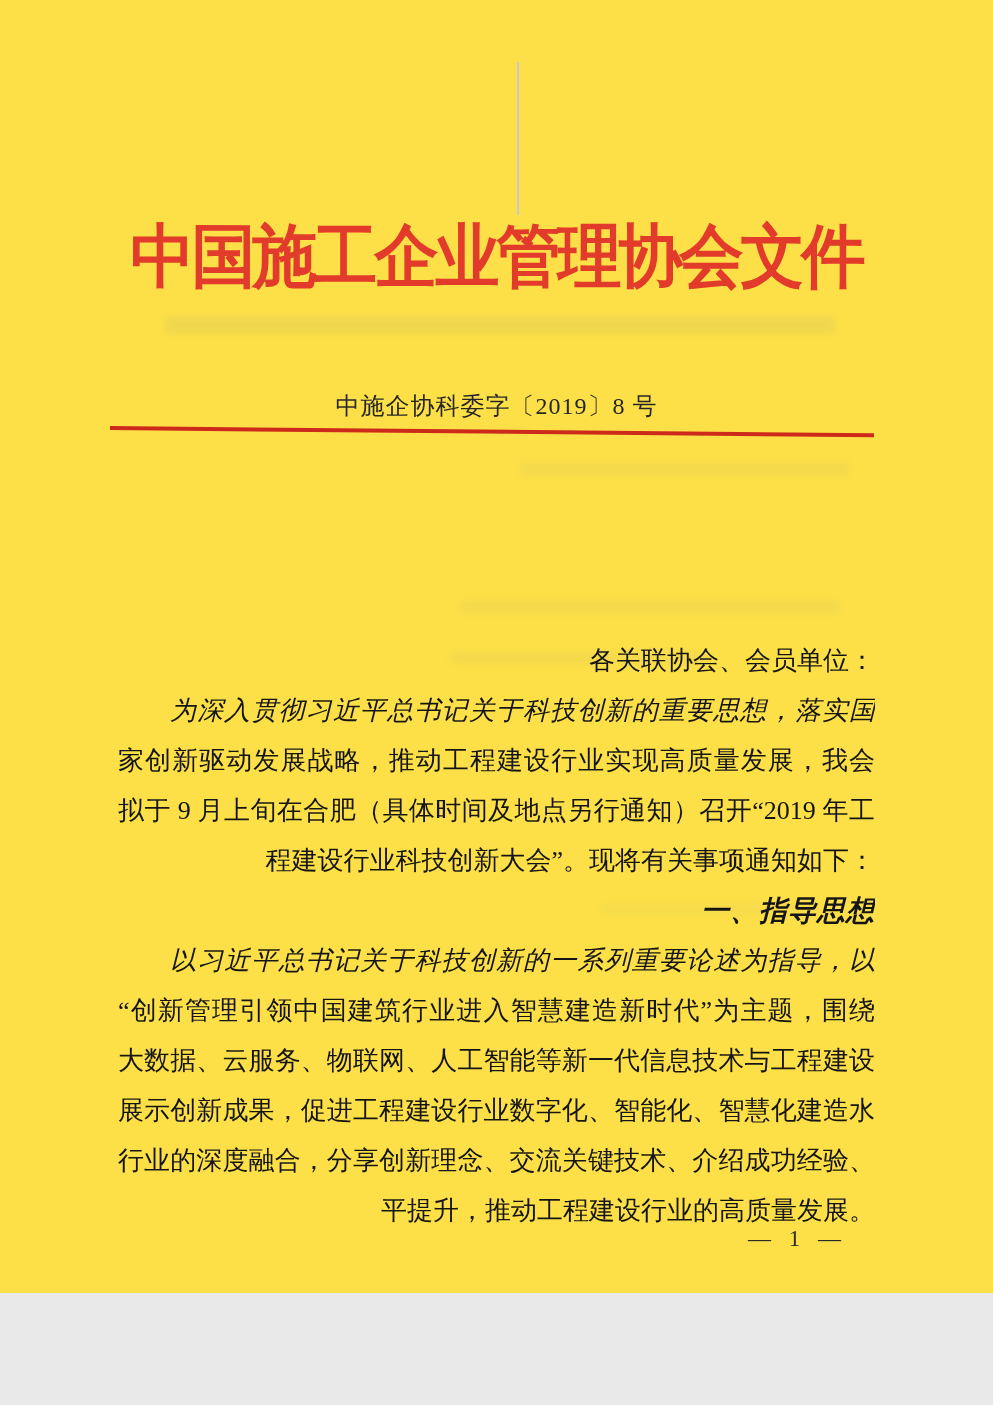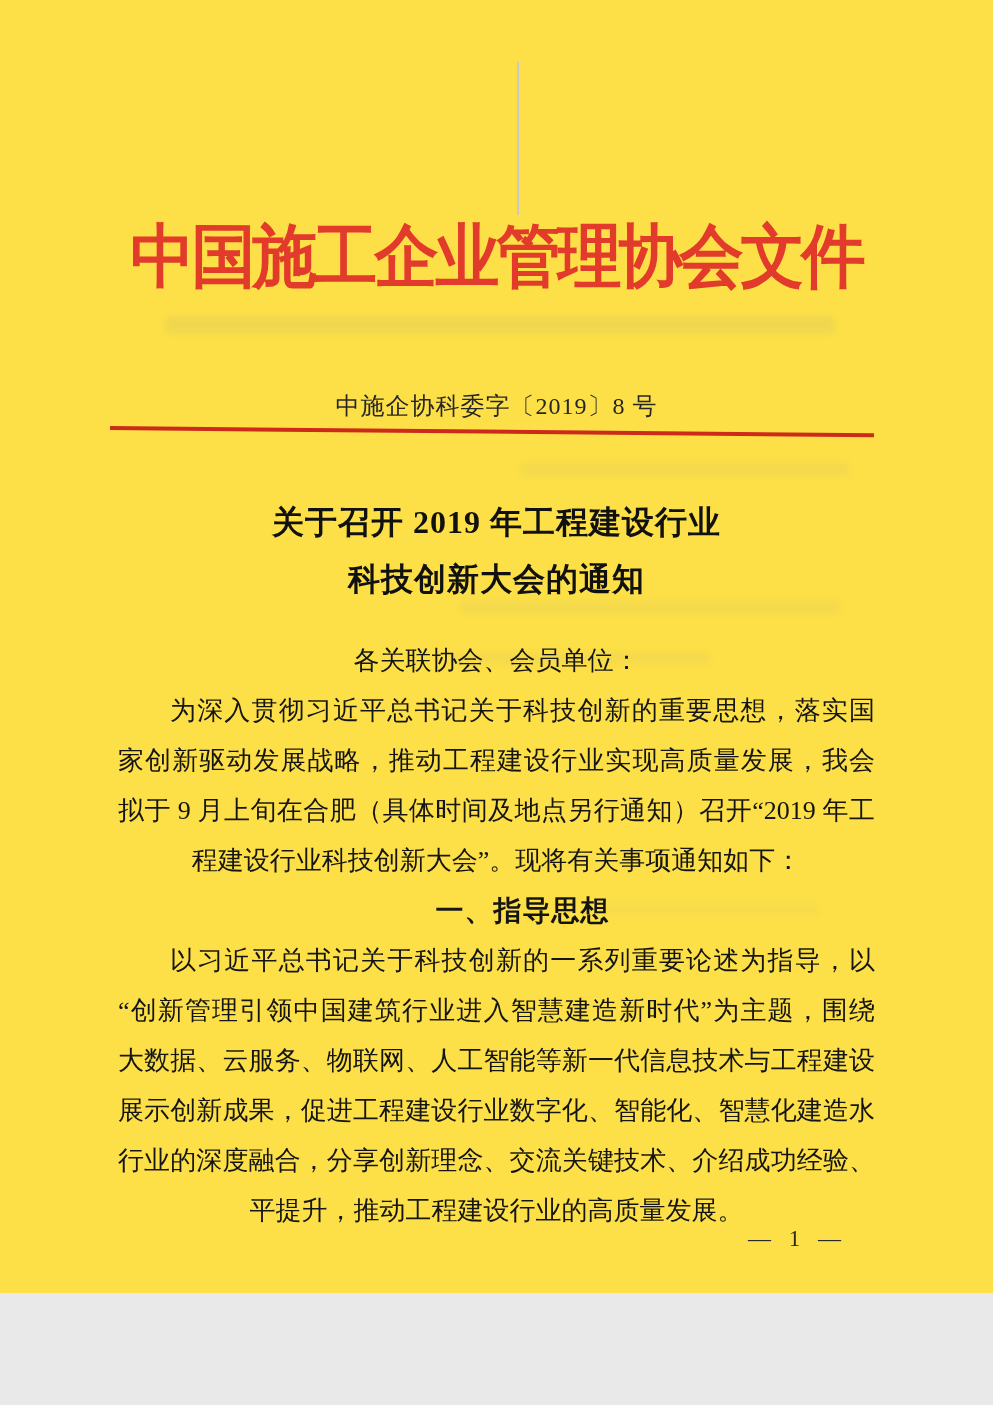--- a/index.html
+++ b/index.html
@@ -103,22 +103,22 @@
   .bline {
     height: 50px;
     overflow: hidden;
     white-space: nowrap;
   }
   .jline {
     text-align: justify;
     text-align-last: justify;
     white-space: normal;
   }
-  .lline { text-align: center; }
-  .indent { padding-left: 52px; }
+  .lline { text-align: right; }
+  .indent { padding-left: 52px; font-style: italic; }
   .sec-heading {
     font-family: "Liberation Sans", sans-serif;
     font-weight: bold;
     font-size: 28px;
     letter-spacing: 1px;
   }
 
   .page-number {
     position: absolute;
     top: 1226px;
@@ -137,24 +137,20 @@
   <div class="ghost g1"></div>
   <div class="ghost g2"></div>
   <div class="ghost g3"></div>
   <div class="ghost g4"></div>
   <div class="ghost g5"></div>
 
   <div class="org-title">中国施工企业管理协会文件</div>
   <div class="doc-number">中施企协科委字〔2019〕8 号</div>
   <div class="red-divider"></div>
 
-  <div class="notice-title">
-    <div>关于召开 2019 年工程建设行业</div>
-    <div>科技创新大会的通知</div>
-  </div>
 
   <div class="body-block">
     <div class="bline lline">各关联协会、会员单位：</div>
 
     <div class="bline jline indent">为深入贯彻习近平总书记关于科技创新的重要思想，落实国</div>
     <div class="bline jline">家创新驱动发展战略，推动工程建设行业实现高质量发展，我会</div>
     <div class="bline jline">拟于 9 月上旬在合肥（具体时间及地点另行通知）召开“2019 年工</div>
     <div class="bline lline">程建设行业科技创新大会”。现将有关事项通知如下：</div>
 
     <div class="bline lline indent sec-heading">一、指导思想</div>

